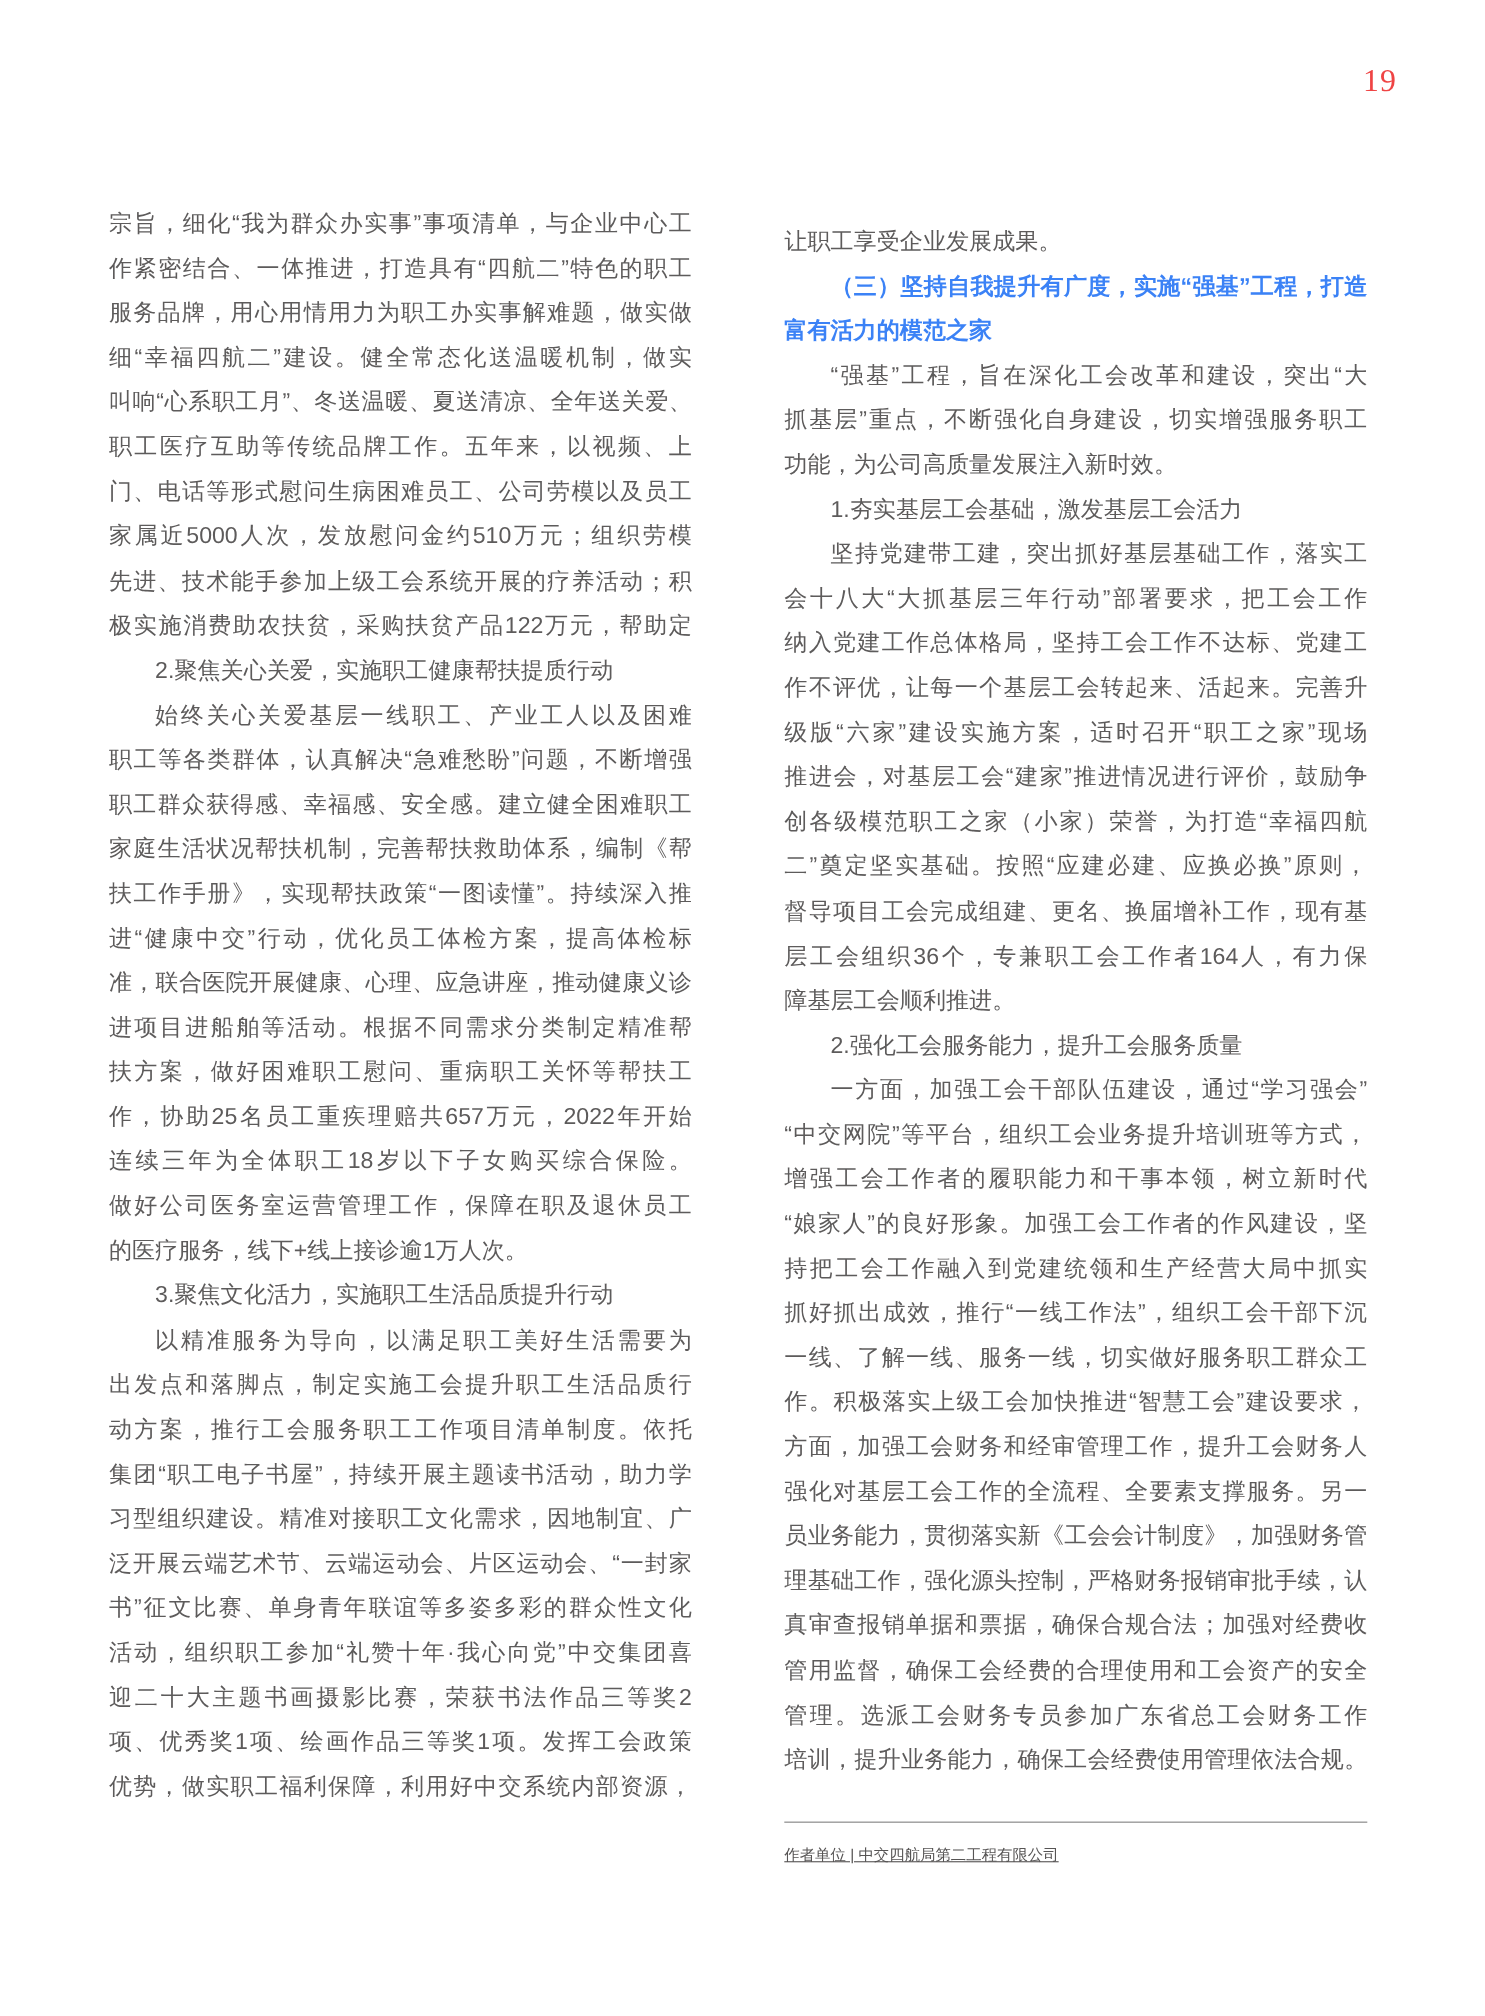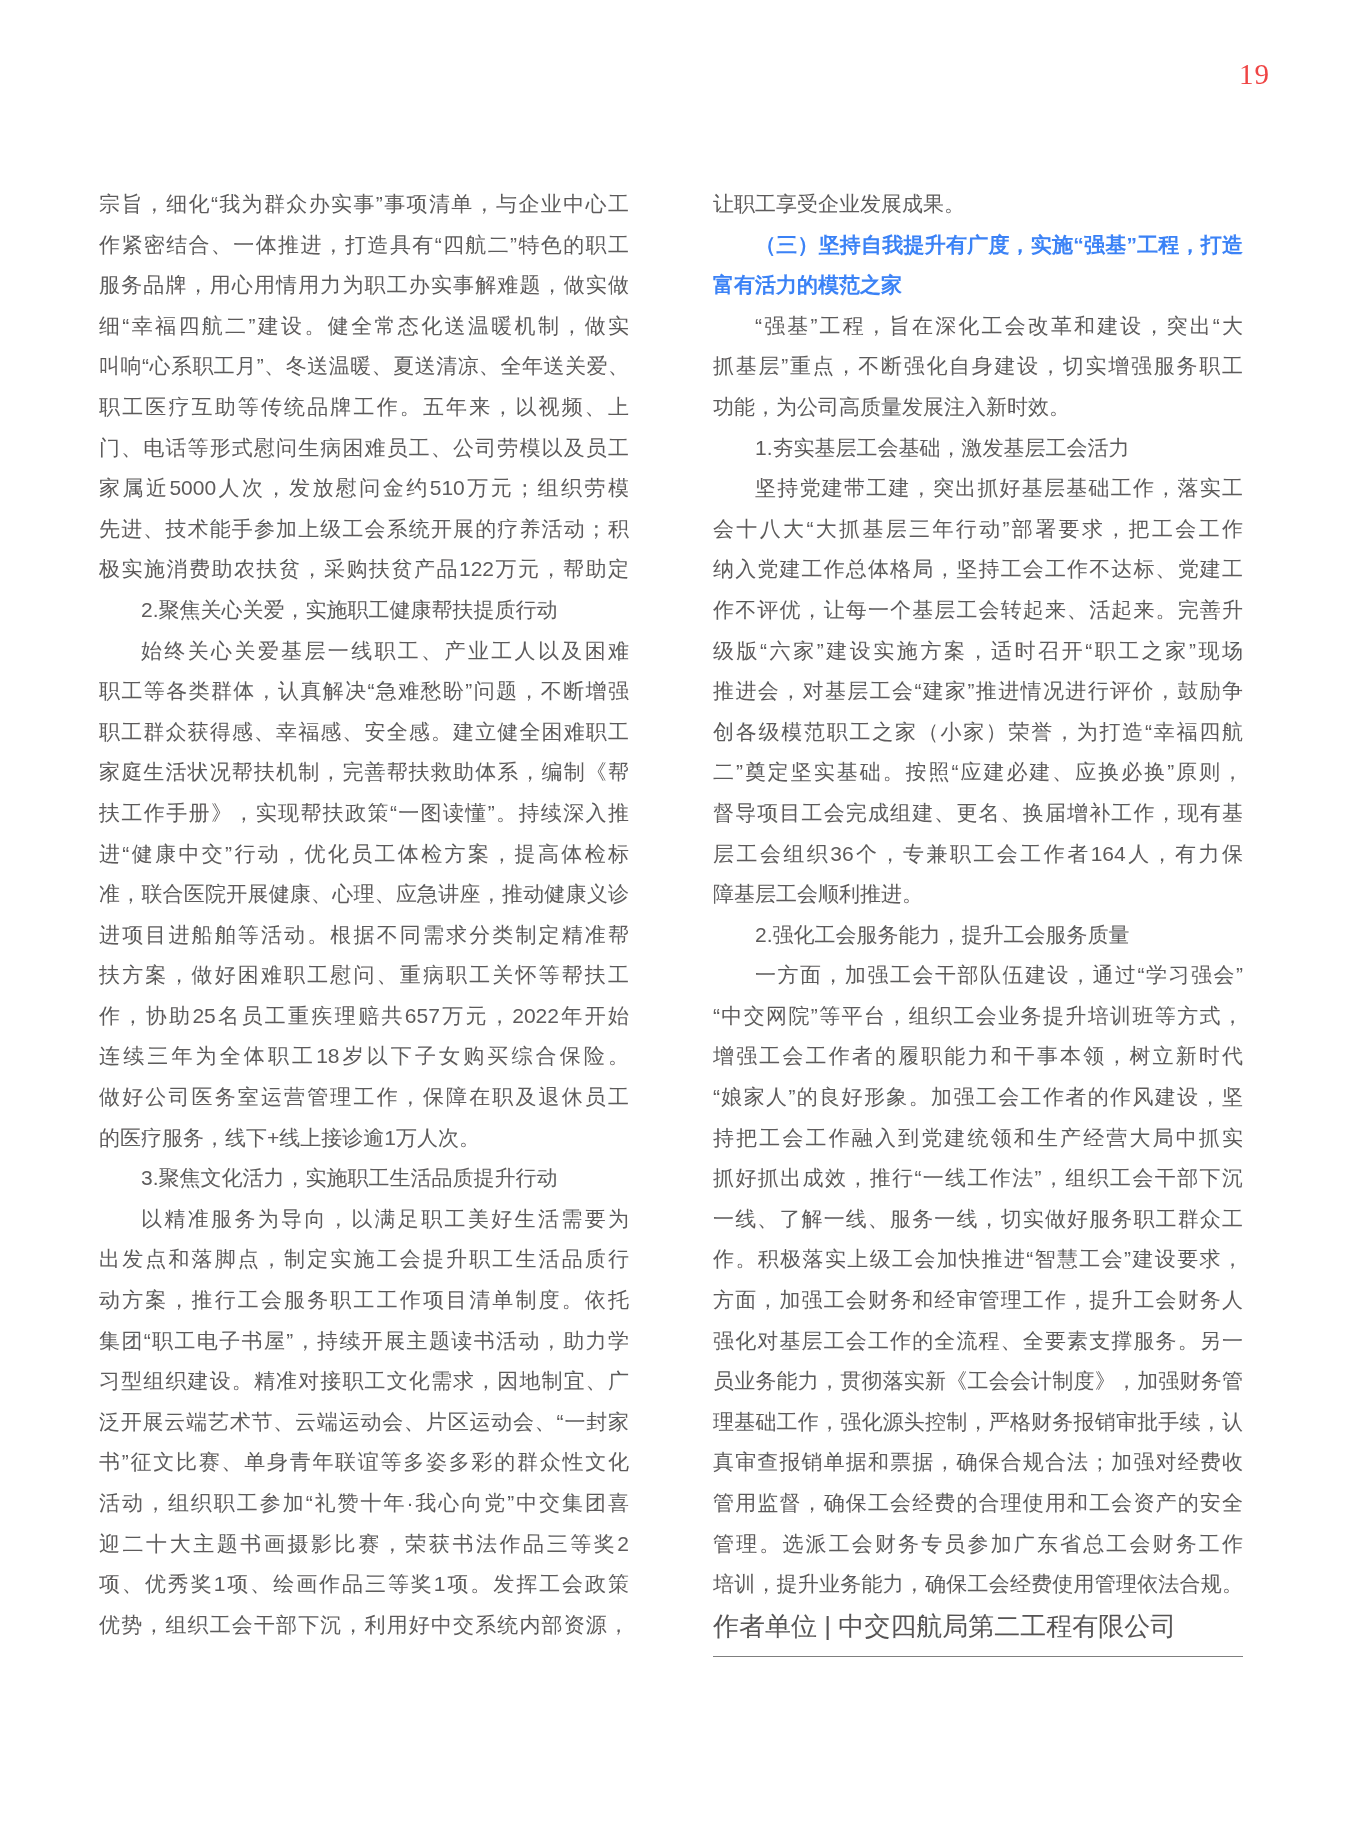--- a/index.html
+++ b/index.html
@@ -23,21 +23,21 @@
     font-family: Liberation Serif, serif;
   }
 
   .column {
     position: absolute;
     top: 184px;
     width: 530px;
     overflow: hidden;
   }
   .column-left  { left: 75px; margin-left: 24px; }
-  .column-right { left: 713px; }
+  .column-right { left: 713px; margin-top: 16px; }
 
   .line {
     height: 40.6px;
     line-height: 40.6px;
     font-size: 21px;
     color: #5d5b5b;
     text-align: justify;
     text-align-last: justify;
     text-justify: inter-character;
     white-space: nowrap;
@@ -51,25 +51,26 @@
     position: absolute;
     left: 713px;
     top: 1656px;
     width: 530px;
     height: 1px;
     background: #7f7f7f;
   }
   .footer-text {
     position: absolute;
     left: 713px;
-    top: 1610px;
+    top: 1670px;
     width: 530px;
-    font-size: 26px;
+    font-size: 14px;
     line-height: 32px;
     color: #565454;
+    text-decoration: underline;
   }
 </style>
 </head>
 <body>
 
 <div class="page">
   <div class="page-number">19</div>
 
   <div class="column column-left">
       <div class="line">宗旨，细化“我为群众办实事”事项清单，与企业中心工</div>
@@ -100,21 +101,21 @@
       <div class="line indent">以精准服务为导向，以满足职工美好生活需要为</div>
       <div class="line">出发点和落脚点，制定实施工会提升职工生活品质行</div>
       <div class="line">动方案，推行工会服务职工工作项目清单制度。依托</div>
       <div class="line">集团“职工电子书屋”，持续开展主题读书活动，助力学</div>
       <div class="line">习型组织建设。精准对接职工文化需求，因地制宜、广</div>
       <div class="line">泛开展云端艺术节、云端运动会、片区运动会、“一封家</div>
       <div class="line">书”征文比赛、单身青年联谊等多姿多彩的群众性文化</div>
       <div class="line">活动，组织职工参加“礼赞十年·我心向党”中交集团喜</div>
       <div class="line">迎二十大主题书画摄影比赛，荣获书法作品三等奖2</div>
       <div class="line">项、优秀奖1项、绘画作品三等奖1项。发挥工会政策</div>
-      <div class="line">优势，组织工会干部下沉，利用好中交系统内部资源，</div>
+      <div class="line">优势，做实职工福利保障，利用好中交系统内部资源，</div>
     </div>
 
   <div class="column column-right">
       <div class="line end">让职工享受企业发展成果。</div>
       <div class="line bold indent">（三）坚持自我提升有广度，实施“强基”工程，打造</div>
       <div class="line bold end">富有活力的模范之家</div>
       <div class="line indent">“强基”工程，旨在深化工会改革和建设，突出“大</div>
       <div class="line">抓基层”重点，不断强化自身建设，切实增强服务职工</div>
       <div class="line end">功能，为公司高质量发展注入新时效。</div>
       <div class="line indent end">1.夯实基层工会基础，激发基层工会活力</div>

